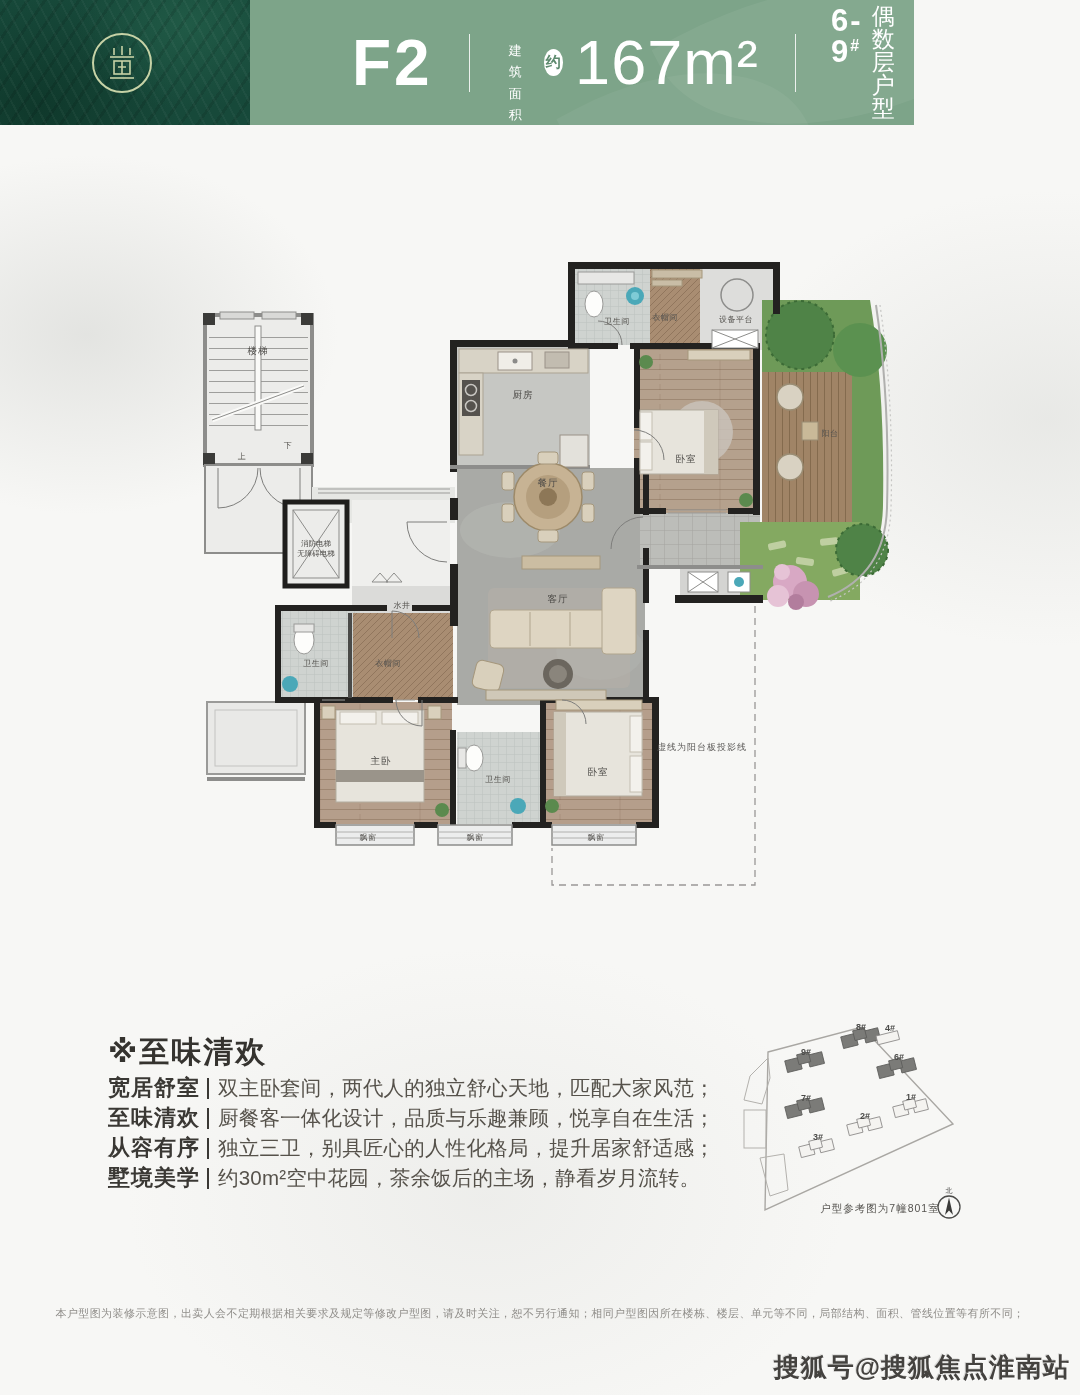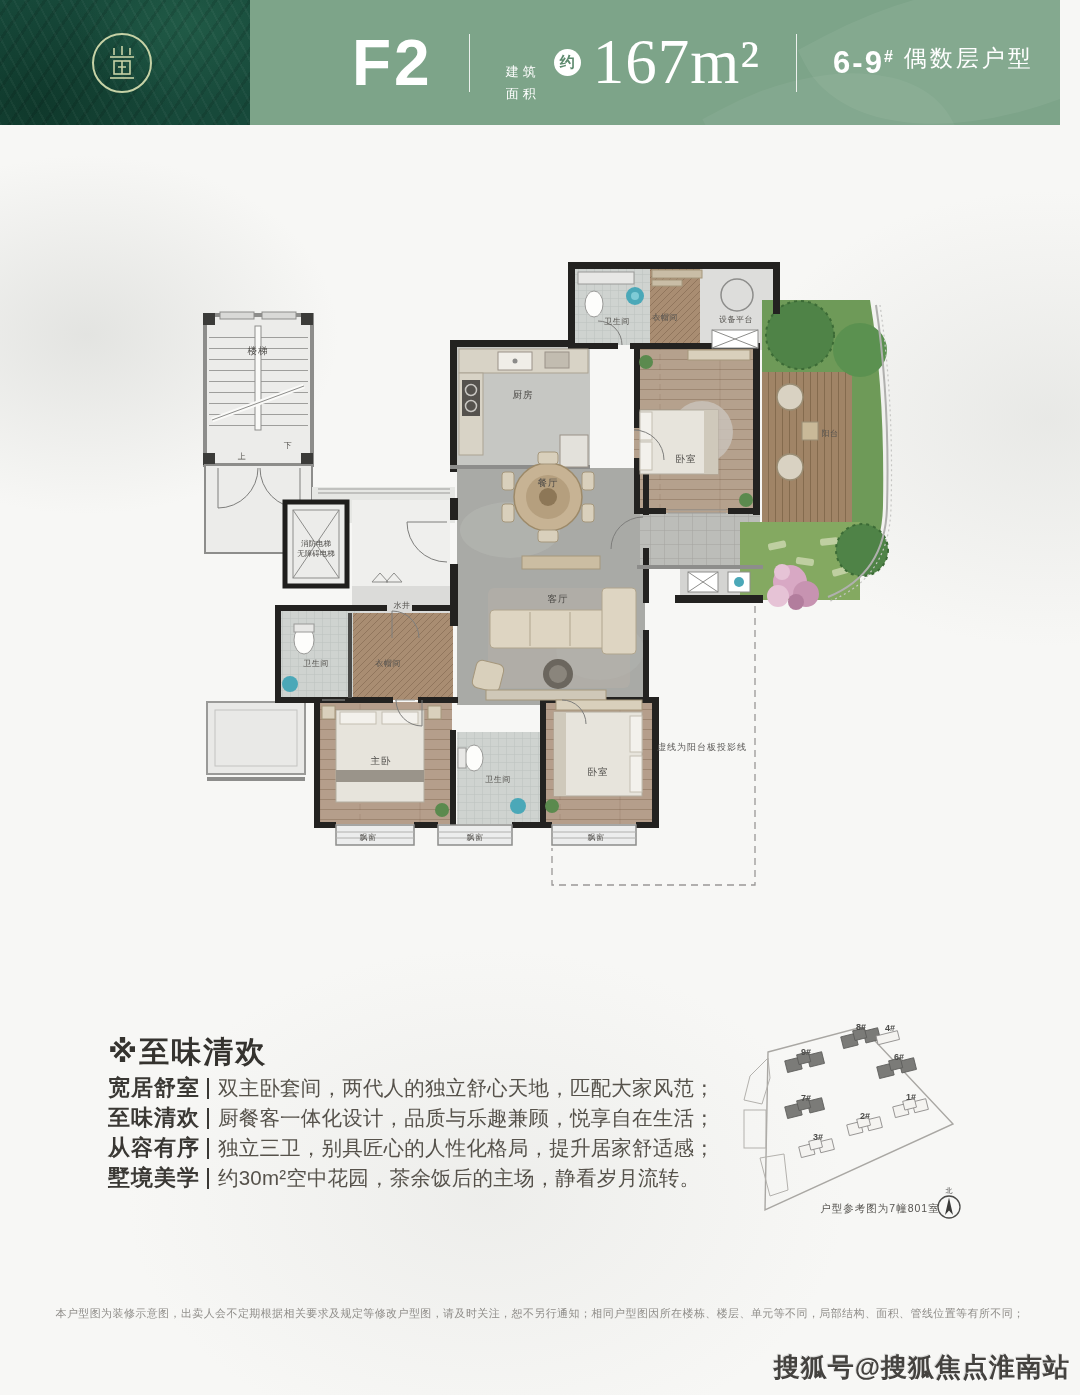--- a/index.html
+++ b/index.html
@@ -6,21 +6,21 @@
   .page{
     position:relative;width:1080px;height:1395px;overflow:hidden;
     font-family:"Liberation Sans","DejaVu Sans",sans-serif;
     background:
       radial-gradient(420px 300px at 8% 24%, rgba(190,192,188,.35), transparent 60%),
       radial-gradient(520px 380px at 97% 30%, rgba(198,200,196,.30), transparent 60%),
       radial-gradient(600px 420px at 45% 86%, rgba(203,204,200,.22), transparent 60%),
       #f7f7f5;
   }
   
-  .header{position:absolute;top:0;left:0;width:1060px;height:125px;display:flex;}
+  .header{position:absolute;top:0;left:0;width:914px;height:125px;display:flex;}
   .header-left{
     position:relative;width:250px;height:125px;flex:0 0 250px;
     background:
       repeating-linear-gradient(62deg, rgba(255,255,255,.035) 0 2px, transparent 2px 10px),
       repeating-linear-gradient(-55deg, rgba(0,0,0,.10) 0 3px, transparent 3px 14px),
       radial-gradient(160px 120px at 75% 20%, rgba(40,104,80,.55), transparent 70%),
       radial-gradient(200px 160px at 15% 85%, rgba(10,45,33,.6), transparent 70%),
       #17493a;
   }
   .logo-ring{
@@ -39,21 +39,21 @@
   .leaf.l2{right:120px;top:60px;width:220px;height:130px;background:rgba(255,255,255,.05);}
   .unit-code{font-size:64px;font-weight:700;letter-spacing:3px;line-height:1;}
   .vdiv{width:1px;height:58px;background:rgba(255,255,255,.85);margin:0 36px;}
   .area-group{display:flex;align-items:center;}
   .area-label{font-size:13px;letter-spacing:4px;line-height:1.65;text-align:center;margin-top:40px;}
   .approx-circle{
     width:27px;height:27px;border-radius:50%;background:#fff;color:#5d8a6e;
     font-size:15px;font-weight:700;display:flex;align-items:center;justify-content:center;
     margin:0 12px 0 14px;
   }
-  .area-value{font-family:Liberation Serif, serif;font-size:63px;line-height:1;letter-spacing:1px;text-align:center;}
+  .area-value{font-family:Liberation Sans, sans-serif;font-size:63px;line-height:1;letter-spacing:1px;text-align:center;}
   .building-block{display:flex;flex-direction:row;gap:9px;}
   .building-no{font-size:31px;font-weight:700;letter-spacing:2px;line-height:1;}
   .building-no sup{font-size:16px;}
   .building-note{font-size:23px;letter-spacing:3px;line-height:1;}
   
   .plan-wrap{position:absolute;left:90px;top:250px;width:880px;height:660px;}
   svg text{font-family:"Liberation Sans","DejaVu Sans",sans-serif;}
   .rl{font-size:9.5px;fill:#4c4a47;letter-spacing:1px;text-anchor:middle;}
   .rls{font-size:8px;fill:#55534f;letter-spacing:.5px;text-anchor:middle;}
   .rlt{font-size:7.5px;fill:#4c4a47;text-anchor:middle;}

